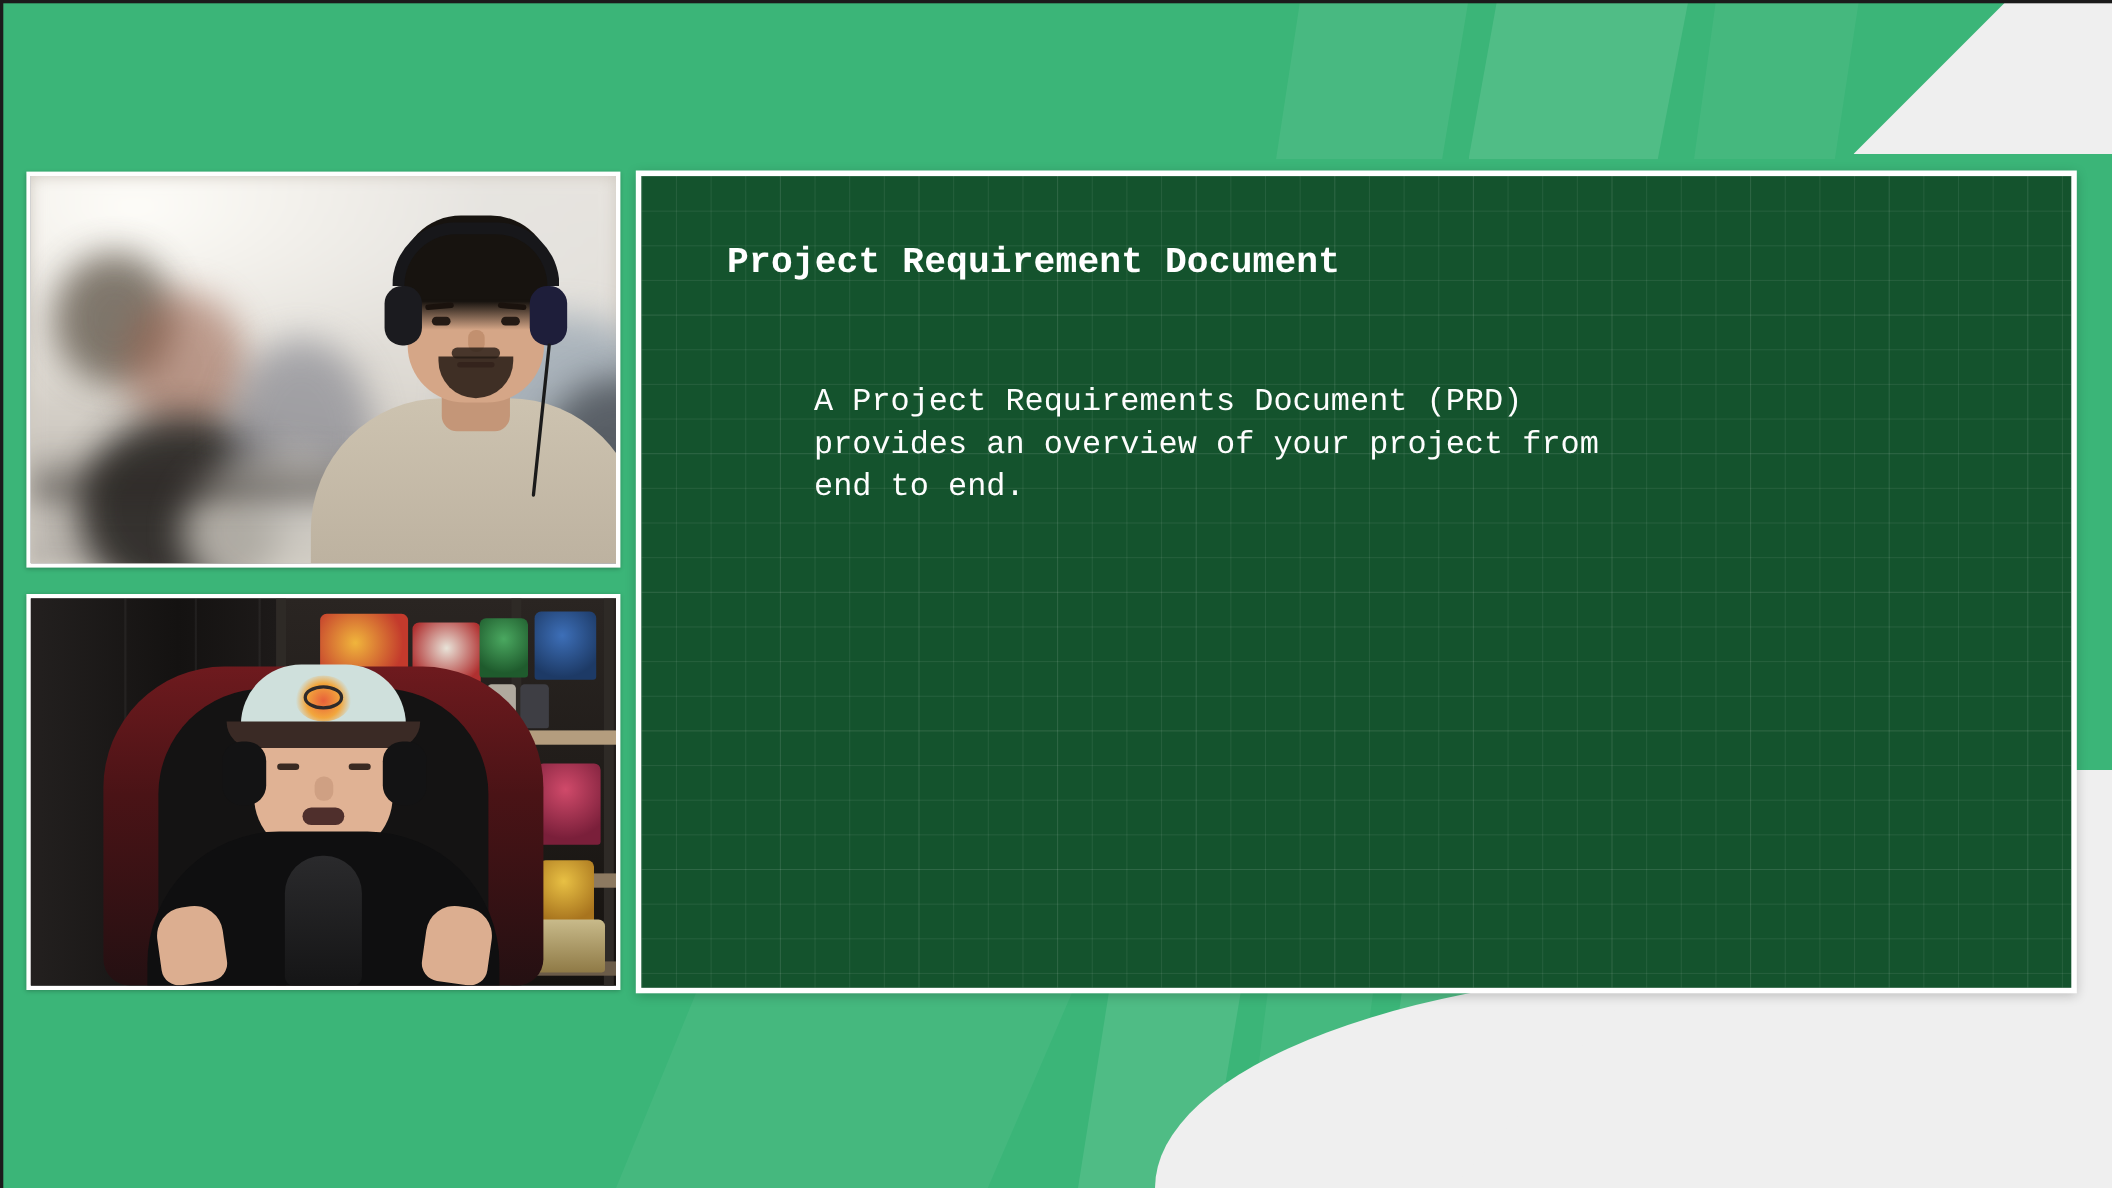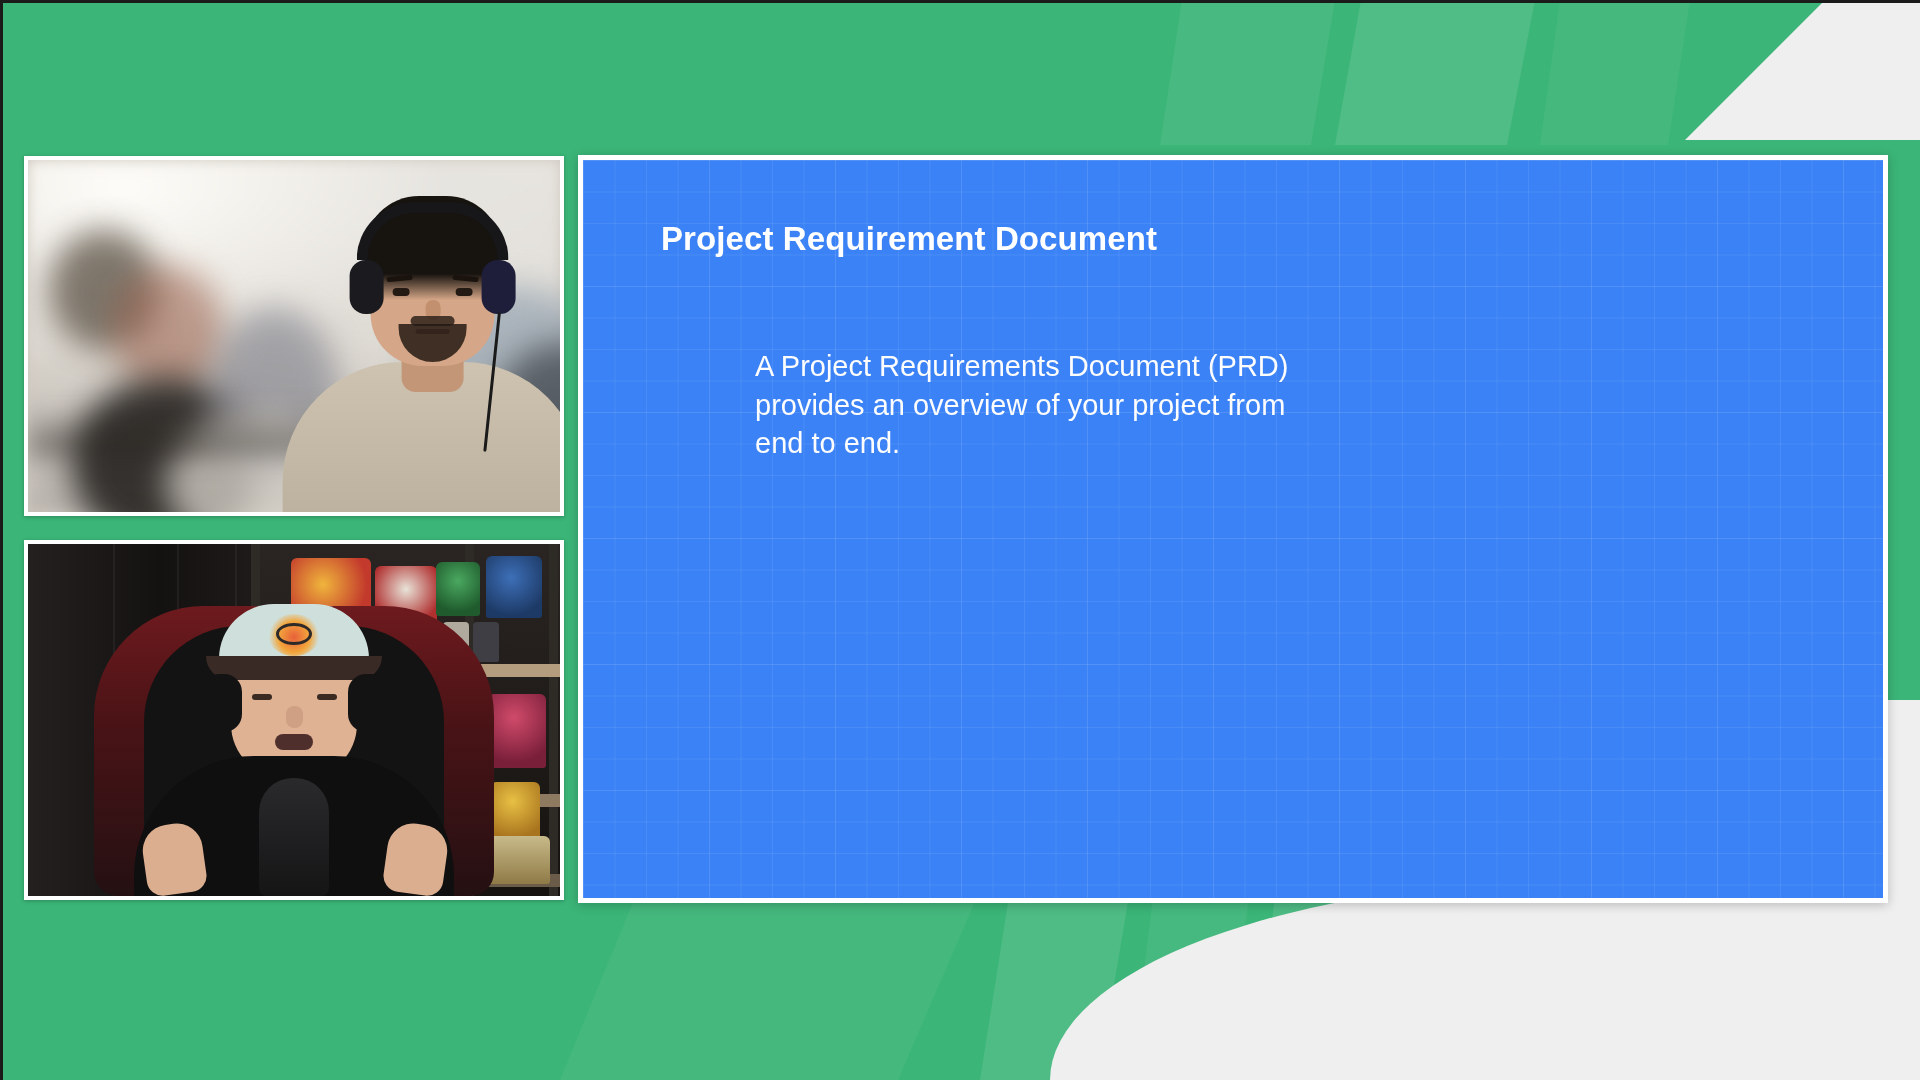--- a/index.html
+++ b/index.html
@@ -257,22 +257,23 @@
     position:absolute;
     left:578px; top:155px;
     width:1310px; height:748px;
     background:#ffffff;
     padding:5px;
     box-shadow:0 2px 10px rgba(0,0,0,0.22);
   }
   #slide {
     position:relative;
     width:100%; height:100%;
-    background:#3b82f6;
+    background:#14532d;
     overflow:hidden;
+    font-family:Liberation Mono, monospace;
   }
   #slide .grid {
     position:absolute; inset:0;
     background-image:
       linear-gradient(to right, rgba(255,255,255,0.075) 1px, transparent 1px),
       linear-gradient(to bottom, rgba(255,255,255,0.075) 1px, transparent 1px);
     background-size:31.5px 31.5px;
   }
   #slide .grid2 {
     position:absolute; inset:0;
@@ -287,21 +288,21 @@
     position:absolute;
     left:78px; top:60px;
     color:#ffffff;
     font-size:33px;
     font-weight:bold;
     letter-spacing:0.1px;
     white-space:nowrap;
   }
   #slide-body {
     position:absolute;
-    left:172px; top:187px;
+    left:157px; top:187px;
     width:900px;
   }
   #slide-body p {
     color:#fdfdfd;
     font-size:29px;
     line-height:1.33;
     font-weight:400;
     white-space:pre-line;
   }
   #slide-body p + p { margin-top:1.33em; }

